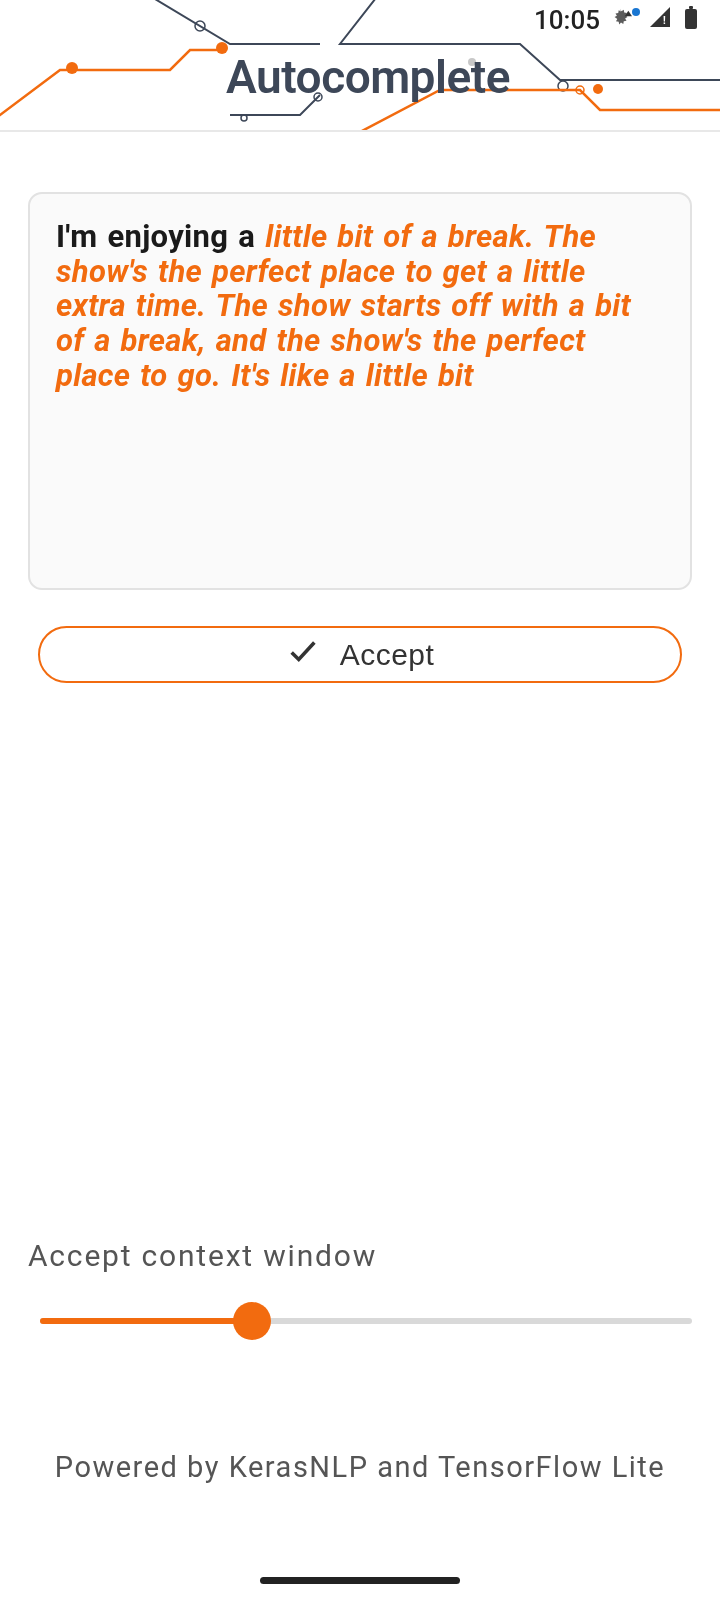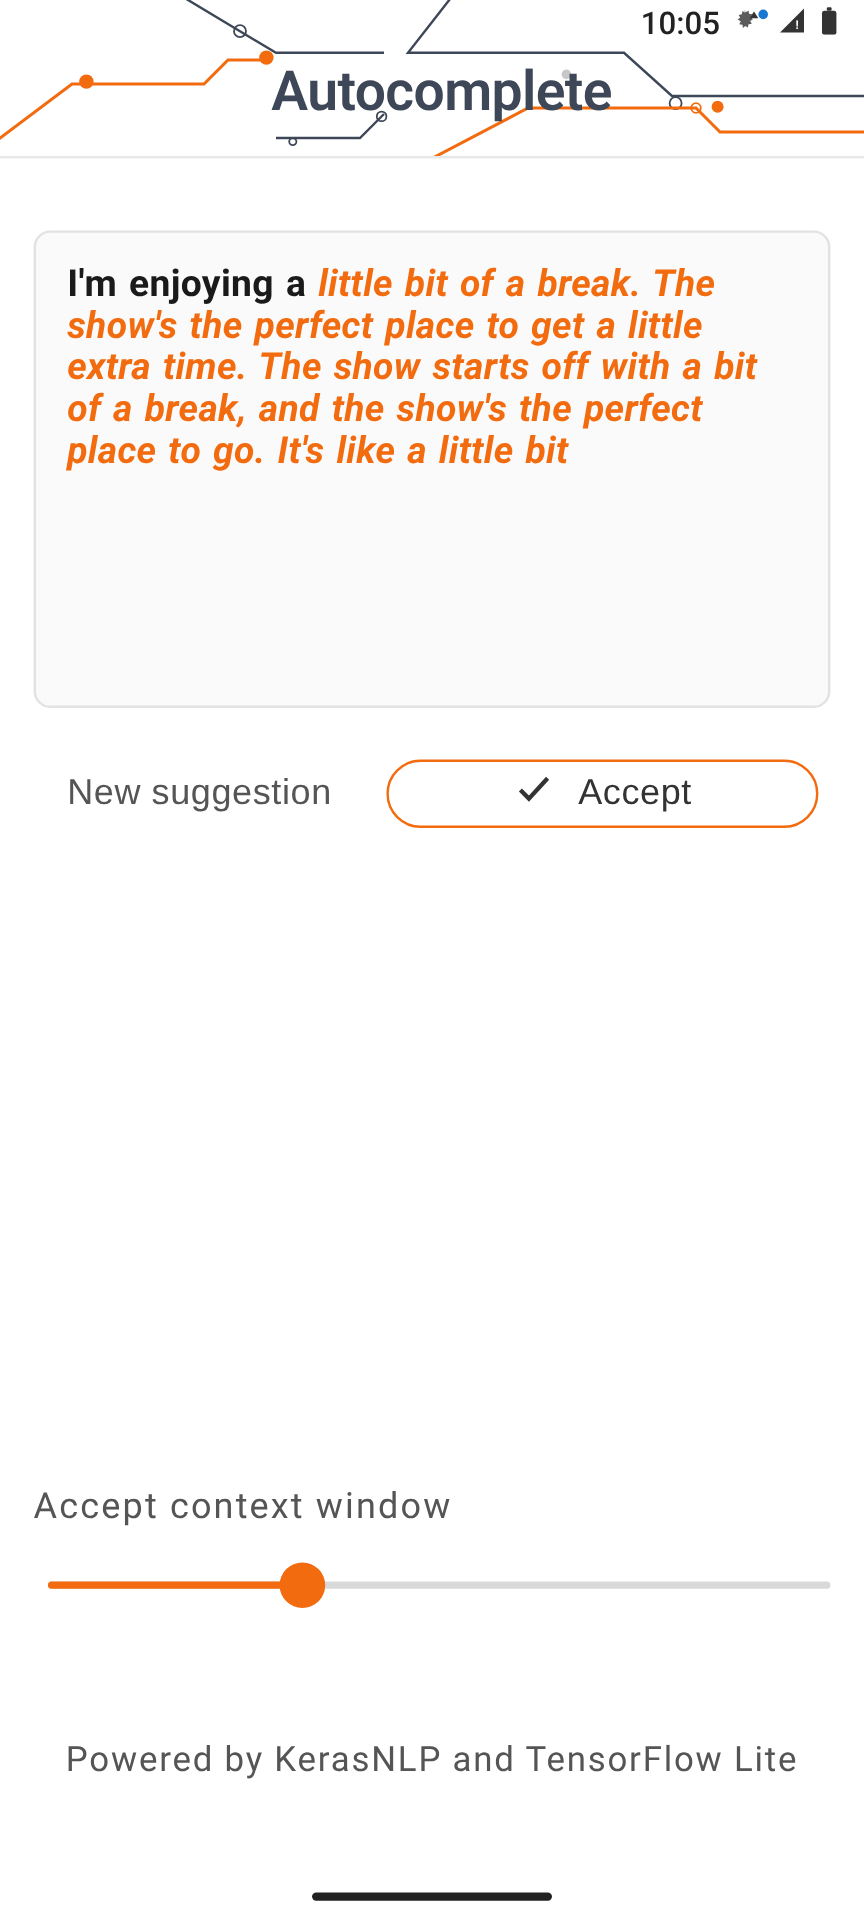--- a/index.html
+++ b/index.html
@@ -230,21 +230,20 @@
   </svg>
   <div class="header-title">Autocomplete</div>
 </div>
 
 <div class="content">
   <div class="text-card">
     <span class="prefix">I'm enjoying a </span><span class="suggestion">little bit of a break. The show's the perfect place to get a little extra time. The show starts off with a bit of a break, and the show's the perfect place to go. It's like a little bit</span>
   </div>
 
   <div class="buttons-row">
-    <button class="new-suggestion-btn">New suggestion</button>
     <button class="accept-btn">
       <span>
         <svg class="check-icon" viewBox="0 0 24 24" fill="none" stroke="#333" stroke-width="2.5">
           <polyline points="4,13 9,18 20,6"></polyline>
         </svg>
       </span>
       <span>Accept</span>
     </button>
   </div>
 </div>

